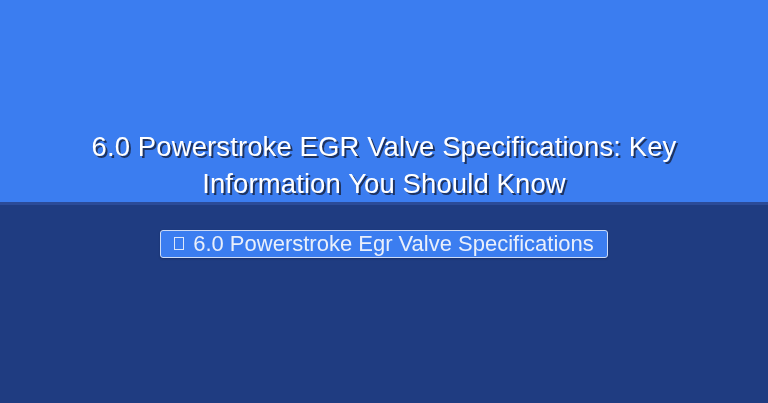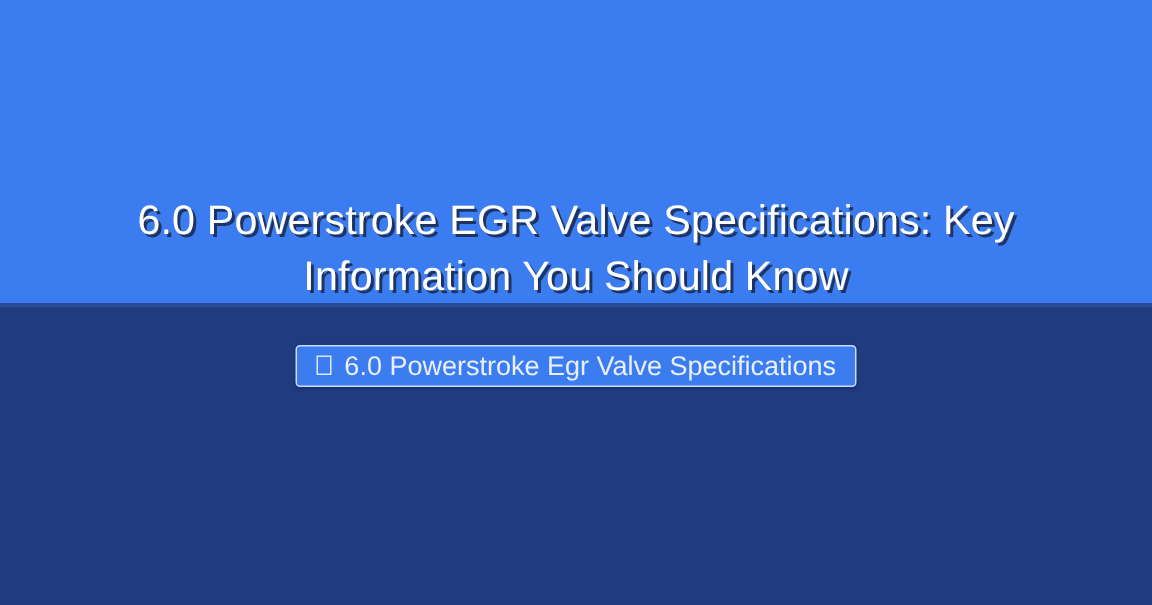--- a/index.html
+++ b/index.html
@@ -84,21 +84,21 @@
   }
 
   .toc-button {
     display: inline-flex;
     align-items: center;
     gap: 9px;
     background: #3b7df0;
     border: 1px solid #cddcf7;
     border-radius: 3px;
     color: #e9effb;
-    font-size: 18px;
+    font-size: 22px;
     line-height: 20px;
     font-family: "Liberation Sans", sans-serif;
     padding: 4px 13px 5px 13px;
     box-sizing: border-box;
     height: 28px;
     cursor: pointer;
     box-shadow: 0 1px 2px rgba(12, 22, 54, 0.35);
     white-space: nowrap;
     user-select: none;
   }

